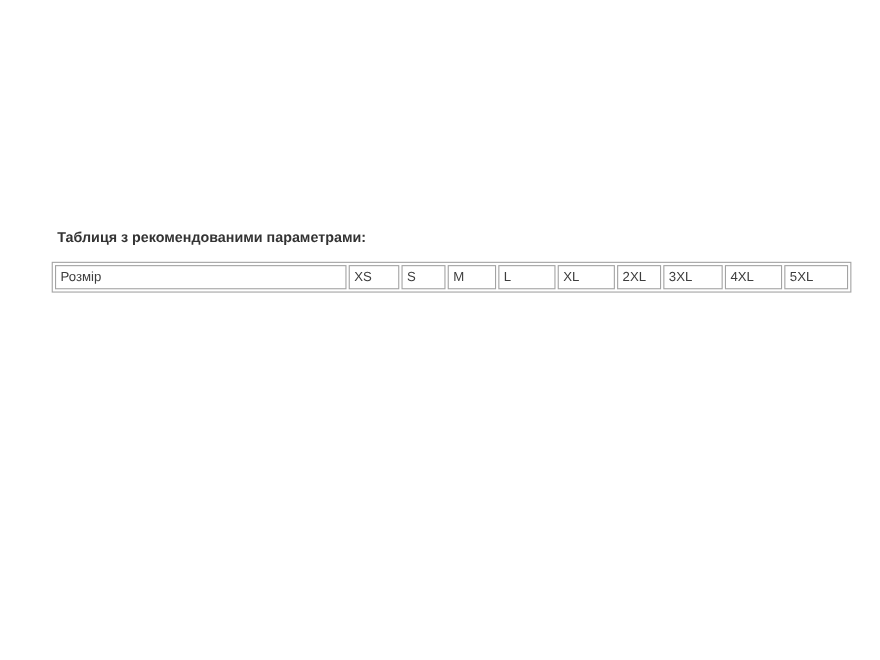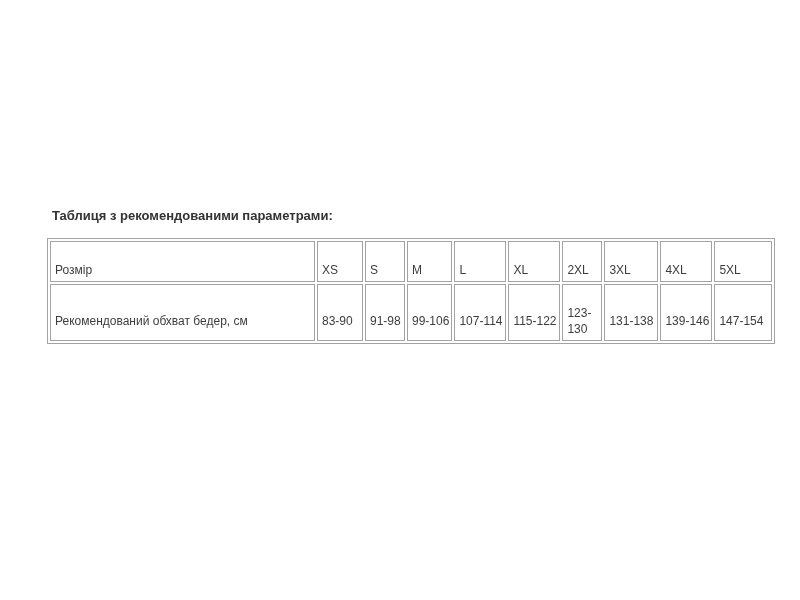--- a/index.html
+++ b/index.html
@@ -35,21 +35,21 @@
     border-spacing: 2px;
     border: 1px solid var(--border-color, #a3a3a3);
     table-layout: fixed;
     background: #ffffff;
   }
   table.size-table td {
     box-sizing: border-box;
     border: 1px solid var(--border-color, #a3a3a3);
     font-size: 12px;
     line-height: 16px;
-    padding: 20px 2px 3px 4px;
+    padding: 1px 2px 3px 4px;
     vertical-align: middle;
     text-align: left;
     color: var(--text-color, #3d3d3d);
     background: #ffffff;
   }
   table.size-table td.value-cell { white-space: nowrap; }
   table.size-table td.wrap-cell  { white-space: normal; word-break: normal; }
   col.w-label { width: 265px; }
   col.w-xs  { width: 46px; }
   col.w-s   { width: 40px; }
@@ -87,28 +87,16 @@
             <td class="value-cell">XS</td>
             <td class="value-cell">S</td>
             <td class="value-cell">M</td>
             <td class="value-cell">L</td>
             <td class="value-cell">XL</td>
             <td class="value-cell">2XL</td>
             <td class="value-cell">3XL</td>
             <td class="value-cell">4XL</td>
             <td class="value-cell">5XL</td>
           </tr>
-          <tr>
-            <td class="label-cell">Рекомендований обхват бедер, см</td>
-            <td class="value-cell">83-90</td>
-            <td class="value-cell">91-98</td>
-            <td class="value-cell">99-106</td>
-            <td class="value-cell">107-114</td>
-            <td class="value-cell">115-122</td>
-            <td class="value-cell wrap-cell">123-130</td>
-            <td class="value-cell">131-138</td>
-            <td class="value-cell">139-146</td>
-            <td class="value-cell">147-154</td>
-          </tr>
         </tbody>
     </table>
   </div>
 </div>
 
 </body></html>

